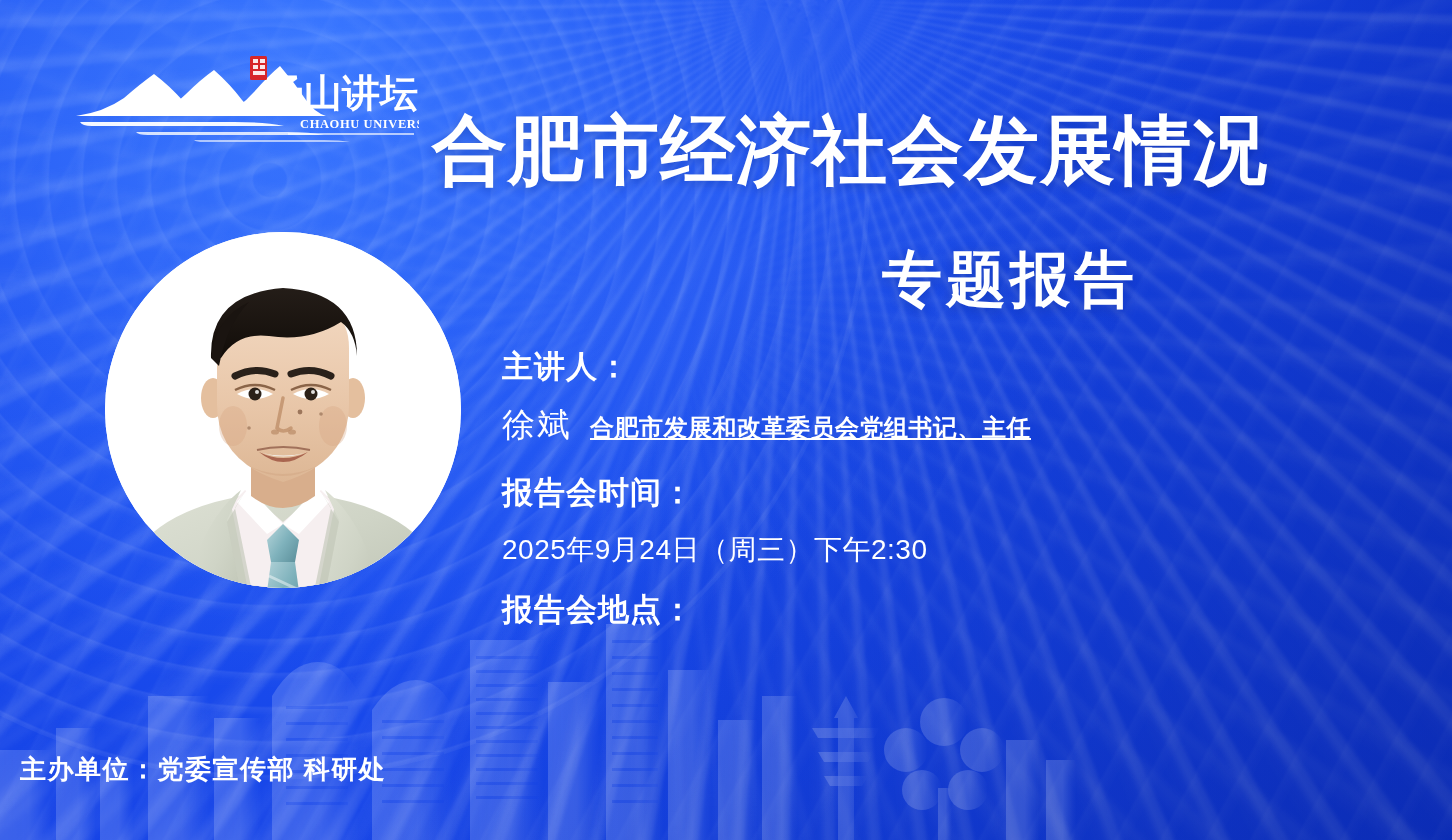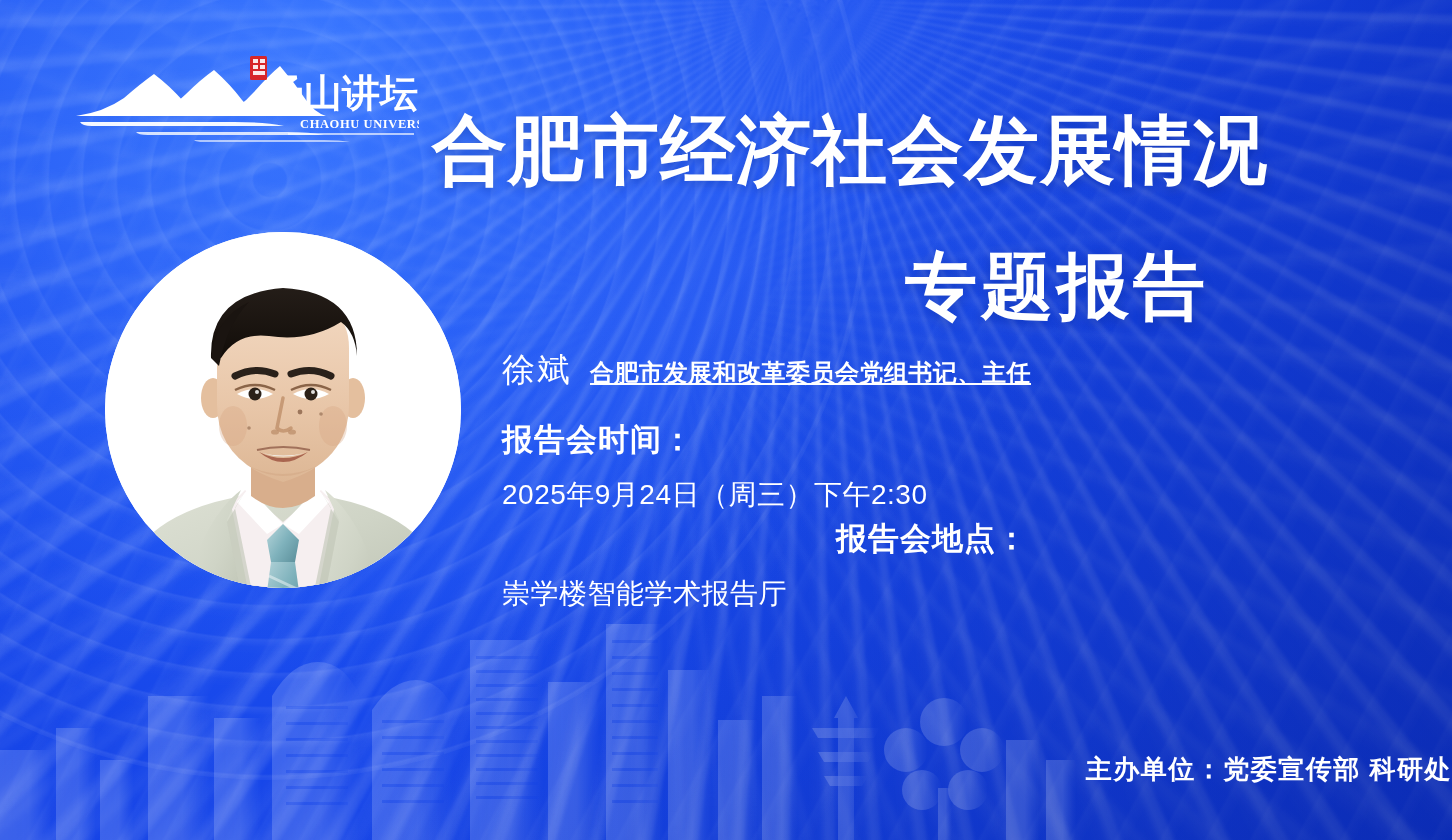--- a/index.html
+++ b/index.html
@@ -158,23 +158,23 @@
     line-height: 1;
     font-weight: 900;
     color: #ffffff;
     letter-spacing: 1px;
     white-space: nowrap;
     text-shadow: 0 3px 10px rgba(4,25,105,0.28);
     text-align: center;
   }
   .title-2 {
     position: absolute;
-    left: 905px;
+    left: 882px;
     top: 250px;
-    font-size: 72px;
+    font-size: 60px;
     line-height: 1;
     font-weight: 900;
     color: #ffffff;
     letter-spacing: 4px;
     white-space: nowrap;
     text-shadow: 0 3px 12px rgba(4,25,105,0.28);
   }
 
   
   .info { position: absolute; left: 502px; top: 348px; width: 860px; }
@@ -182,51 +182,52 @@
   .label {
     font-size: 31px;
     font-weight: 800;
     color: #ffffff;
     letter-spacing: 1px;
     line-height: 1.25;
   }
   .row-speaker {
     display: flex;
     align-items: baseline;
+    margin-top: 16px;
   }
   .speaker-name {
     font-size: 33px;
     font-weight: 400;
     color: #ffffff;
     letter-spacing: 2px;
   }
   .speaker-title {
     font-size: 24px;
     font-weight: 700;
     color: #ffffff;
     margin-left: 18px;
     letter-spacing: 0.5px;
     text-decoration: underline;
   }
-  .label-time { margin-top: 28px; }
+  .label-time { margin-top: 28px; font-family: Liberation Mono, monospace; }
   .value {
     font-size: 28px;
     font-weight: 400;
     color: #ffffff;
     margin-top: 16px;
     letter-spacing: 0.5px;
   }
-  .label-place { margin-top: 6px; text-align: center; }
+  .label-place { margin-top: 22px; }
 
   .organizer {
     position: absolute;
     left: 0;
     top: 752px;
     width: 1452px;
-    text-align: right;
+    text-align: left;
     font-size: 26px;
     font-weight: 800;
     color: #ffffff;
     letter-spacing: 1.5px;
     padding-left: 20px;
     box-sizing: border-box;
   }
 </style>
 </head>
 <body>
@@ -457,28 +458,28 @@
         </g>
       </svg>
     </div>
   </div>
 
   <div class="title-1">合肥市经济社会发展情况</div>
   <div class="title-2">专题报告</div>
 
   <div class="info">
 
+    <div class="label">主讲人：</div>
 
     <div class="row-speaker">
       <span class="speaker-name">徐斌</span>
       <span class="speaker-title">合肥市发展和改革委员会党组书记、主任</span>
     </div>
 
     <div class="label label-time">报告会时间：</div>
     <div class="value">2025年9月24日（周三）下午2:30</div>
 
     <div class="label label-place">报告会地点：</div>
-    <div class="value">崇学楼智能学术报告厅</div>
   </div>
 
   <div class="organizer">主办单位：党委宣传部  科研处</div>
 
 </div>
 
 </body></html>

